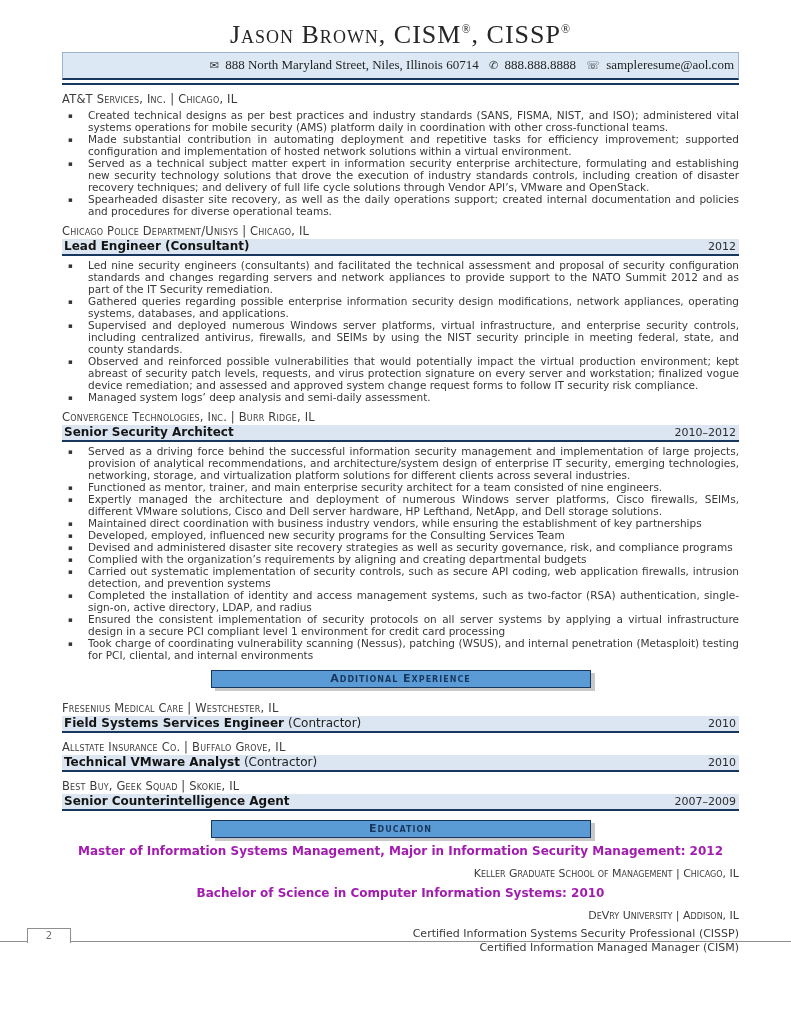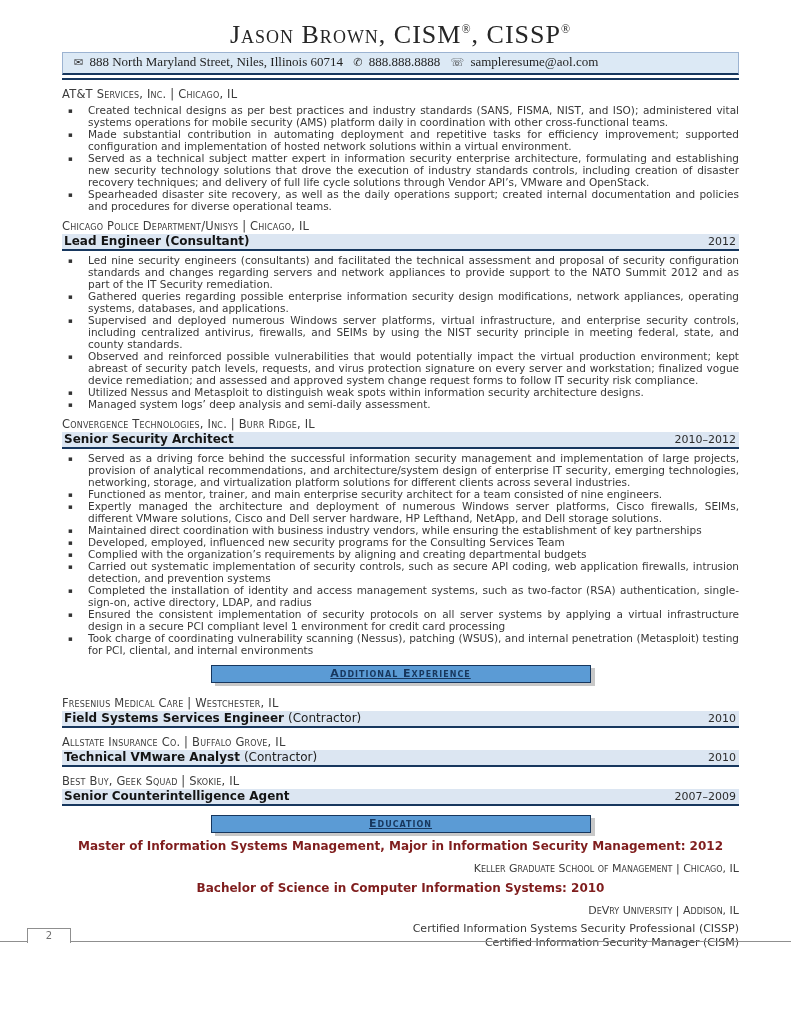--- a/index.html
+++ b/index.html
@@ -27,23 +27,23 @@
     font-variant:small-caps;
     font-size:26px;line-height:30px;
     color:#262626;letter-spacing:1px;
     margin-bottom:2px;
   }
   .name sup{font-size:12px;}
   .contact-bar{
     background:#dce9f5;
     border:1px solid #9cb3d1;
     border-bottom:2px solid var(--navy);
-    text-align:left;
+    text-align:right;
     font-family:"Liberation Serif","DejaVu Serif",serif;
-    font-size:13px;line-height:16px;
+    font-size:13px;line-height:21px;
     color:#1f1f1f;
     padding:1px 4px 2px;
   }
   .contact-bar .icon{font-family:"DejaVu Sans",sans-serif;font-size:11px;color:#333;margin:0 3px 0 7px;}
   .contact-rule{border-top:2px solid var(--navy);margin-top:3px;}
 
   
   .job{margin-top:8px;}
   .company{
     font-variant:small-caps;
@@ -78,26 +78,25 @@
   .banner{
     width:378px;margin:9px auto 0;
     background:var(--banner-blue);
     border:1px solid var(--navy);
     box-shadow:4px 3px 0 0 #c8c8c8;
     text-align:center;
     font-variant:small-caps;
     font-weight:bold;font-size:11px;line-height:14px;
     letter-spacing:1px;color:var(--navy);
     padding:1px 0;
-    text-decoration:underline;
   }
   .banner-gap{height:6px;}
 
   
-  .degree{text-align:center;font-weight:bold;font-size:12px;line-height:14px;color:#7f1d1d;margin-top:6px;}
+  .degree{text-align:center;font-weight:bold;font-size:12px;line-height:14px;color:#a21caf;margin-top:6px;}
   .school{text-align:right;font-variant:small-caps;font-size:11px;line-height:13px;color:#3c3c3c;margin-top:9px;}
   ul.cert-list{margin:5px 0 0;padding:0;list-style:none;}
   ul.cert-list li{text-align:right;font-size:11px;line-height:14px;color:#383838;}
 
   
   .footer{position:absolute;left:0;right:0;bottom:30px;border-top:1px solid var(--rule-gray);}
   .page-tab{
     position:absolute;left:27px;top:-14px;
     width:44px;height:15px;
     background:#fff;
@@ -140,37 +139,37 @@
       <div class="company">Chicago Police Department/Unisys | Chicago, IL</div>
       <div class="title-bar">
         <span class="title">Lead Engineer (Consultant)</span>
         <span class="dates">2012</span>
       </div>
       <ul class="bullets">
           <li>Led nine security engineers (consultants) and facilitated the technical assessment and proposal of security configuration standards and changes regarding servers and network appliances to provide support to the NATO Summit 2012 and as part of the IT Security remediation.</li>
           <li>Gathered queries regarding possible enterprise information security design modifications, network appliances, operating systems, databases, and applications.</li>
           <li>Supervised and deployed numerous Windows server platforms, virtual infrastructure, and enterprise security controls, including centralized antivirus, firewalls, and SEIMs by using the NIST security principle in meeting federal, state, and county standards.</li>
           <li>Observed and reinforced possible vulnerabilities that would potentially impact the virtual production environment; kept abreast of security patch levels, requests, and virus protection signature on every server and workstation; finalized vogue device remediation; and assessed and approved system change request forms to follow IT security risk compliance.</li>
-          <li>Utilized Nessus and Metasploit to distinguish weak spots within information security architecture designs.</li>
           <li>Managed system logs’ deep analysis and semi-daily assessment.</li>
         </ul>
     </div>
 
     <div class="job">
       <div class="company">Convergence Technologies, Inc. | Burr Ridge, IL</div>
       <div class="title-bar">
         <span class="title">Senior Security Architect</span>
         <span class="dates">2010–2012</span>
       </div>
       <ul class="bullets">
           <li>Served as a driving force behind the successful information security management and implementation of large projects, provision of analytical recommendations, and architecture/system design of enterprise IT security, emerging technologies, networking, storage, and virtualization platform solutions for different clients across several industries.</li>
           <li>Functioned as mentor, trainer, and main enterprise security architect for a team consisted of nine engineers.</li>
           <li>Expertly managed the architecture and deployment of numerous Windows server platforms, Cisco firewalls, SEIMs, different VMware solutions, Cisco and Dell server hardware, HP Lefthand, NetApp, and Dell storage solutions.</li>
           <li>Maintained direct coordination with business industry vendors, while ensuring the establishment of key partnerships</li>
           <li>Developed, employed, influenced new security programs for the Consulting Services Team</li>
+          <li>Devised and administered disaster site recovery strategies as well as security governance, risk, and compliance programs</li>
           <li>Complied with the organization’s requirements by aligning and creating departmental budgets</li>
           <li>Carried out systematic implementation of security controls, such as secure API coding, web application firewalls, intrusion detection, and prevention systems</li>
           <li>Completed the installation of identity and access management systems, such as two-factor (RSA) authentication, single-sign-on, active directory, LDAP, and radius</li>
           <li>Ensured the consistent implementation of security protocols on all server systems by applying a virtual infrastructure design in a secure PCI compliant level 1 environment for credit card processing</li>
           <li>Took charge of coordinating vulnerability scanning (Nessus), patching (WSUS), and internal penetration (Metasploit) testing for PCI, cliental, and internal environments</li>
         </ul>
     </div>
 
     <div class="banner">Additional Experience</div>
     <div class="banner-gap"></div>
@@ -200,21 +199,21 @@
     </div>
 
     <div class="banner">Education</div>
     <div class="degree">Master of Information Systems Management, Major in Information Security Management: 2012</div>
     <div class="school">Keller Graduate School of Management | Chicago, IL</div>
     <div class="degree">Bachelor of Science in Computer Information Systems: 2010</div>
     <div class="school">DeVry University | Addison, IL</div>
 
     <ul class="cert-list">
         <li>Certified Information Systems Security Professional (CISSP)</li>
-        <li>Certified Information Security Manager (CISM)</li>
+        <li>Certified Information Managed Manager (CISM)</li>
       </ul>
 
   </div>
 
   <div class="footer">
     <div class="page-tab">
       <span>2</span>
     </div>
   </div>
 </div>

